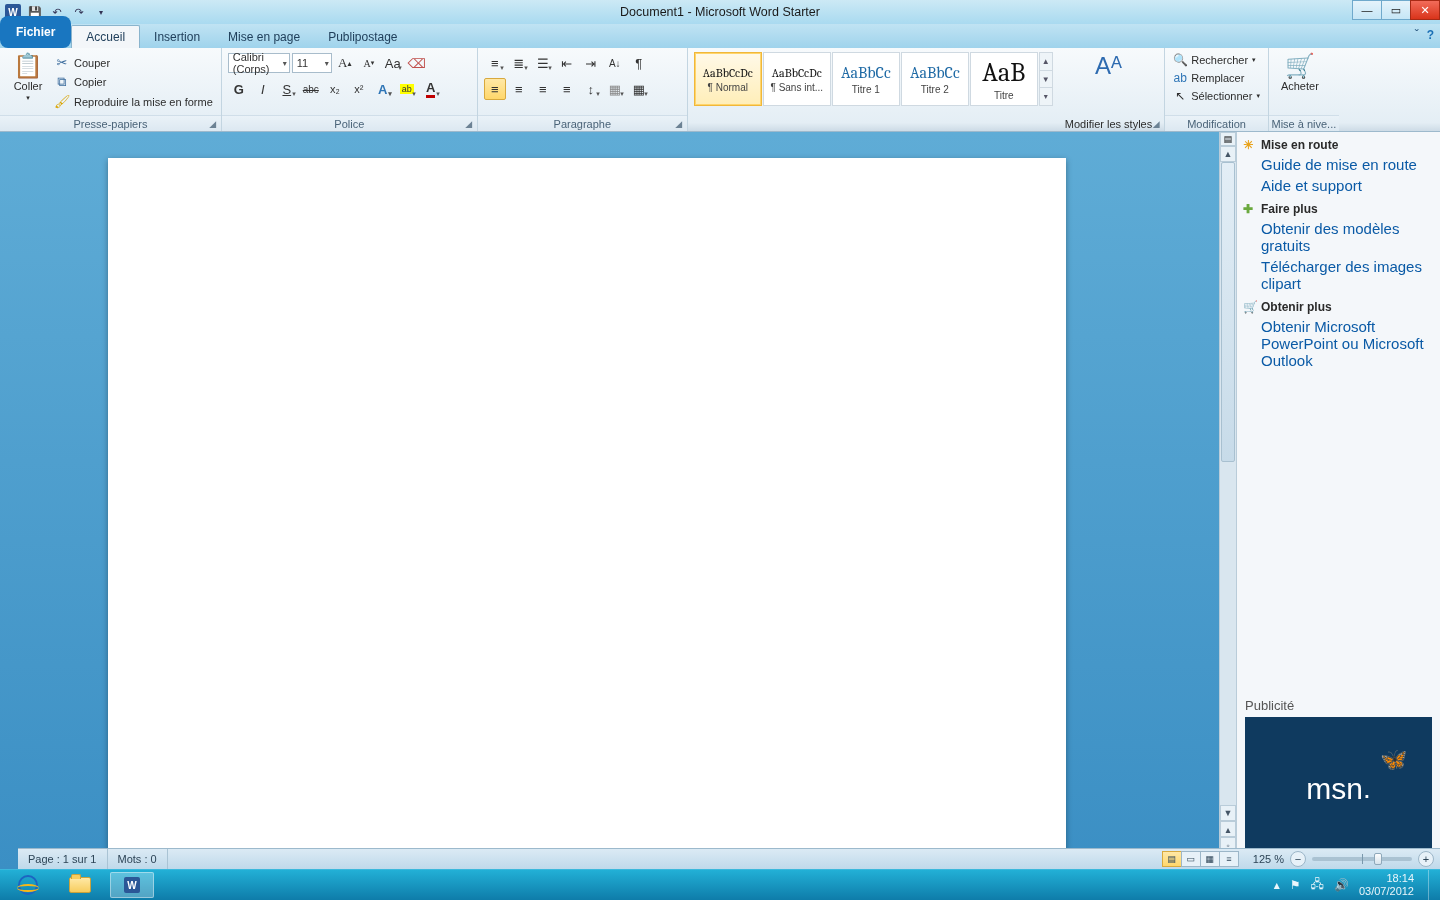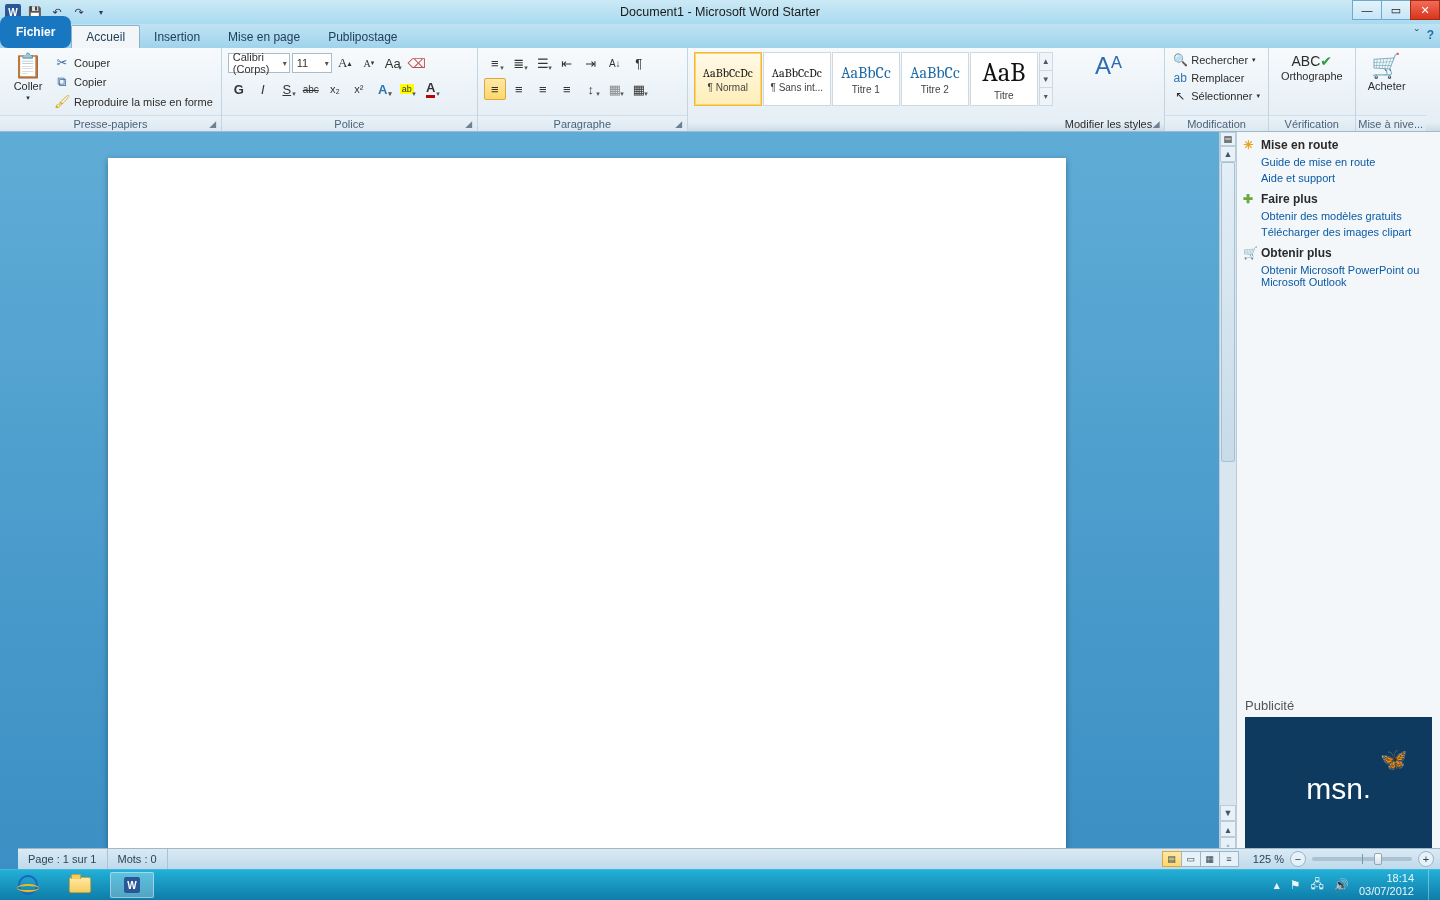--- a/index.html
+++ b/index.html
@@ -64,21 +64,21 @@
 .vscroll .arrow { height:16px; background:#e8f1f7; border:1px solid #b9ccd9; font-size:9px; display:flex;align-items:center;justify-content:center; cursor:pointer; color:#456;}
 .vscroll .track { flex:1; position:relative;}
 .vscroll .thumb { position:absolute; top:0; left:1px; right:1px; height:300px; background:linear-gradient(#e3eef6,#c7dbe9); border:1px solid #a8c0d0; border-radius:2px;}
 .vscroll .nav-btn { height:16px; border:1px solid #b9ccd9; background:#e8f1f7; font-size:10px; display:flex;align-items:center;justify-content:center; cursor:pointer; color:#456;}
 .toggle-btn { height:14px; border:1px solid #b9ccd9; background:#e8f1f7; font-size:9px; display:flex;align-items:center;justify-content:center; cursor:pointer;}
 
 
 .sidepanel { width:204px; background:#f4f7fa; border-left:1px solid #b9ccd9; font-size:11.5px; color:#333; display:flex; flex-direction:column;}
 .sp-section-title { font-weight:bold; color:#2a2a2a; padding:6px 6px 2px 24px; position:relative; font-size:12px;}
 .sp-section-title .ic { position:absolute; left:6px; top:6px; font-size:12px;}
-.sp-link { color:#0a5aa6; padding:2px 6px 2px 24px; cursor:pointer; font-size:11px;}
+.sp-link { color:#0a5aa6; padding:2px 6px 2px 24px; cursor:pointer; font-size:15px;}
 .sp-ad-label { color:#555; padding:6px 8px 4px; font-size:13px;}
 .sp-ad { margin:0 8px 8px; height:144px; background:#0f3a5f; display:flex; align-items:center; justify-content:center; color:#fff; font-size:30px; font-weight:300; font-family:"Segoe UI Light","Segoe UI"; position:relative;}
 .sp-ad .bfly { position:absolute; right:24px; top:30px; font-size:22px;}
 .sp-spacer { flex:1;} 
 .status { position:absolute; left:18px; right:0; bottom:31px; height:21px; background:linear-gradient(#dbeaf4,#bfd9ea); border-top:1px solid #9cb9cc; display:flex; align-items:center; font-size:11px; color:#2d4456; }
 .status .cell { padding:0 10px; border-right:1px solid #a9c3d4; height:100%; display:flex; align-items:center;}
 .status .spacer { flex:1;}
 .status .viewbtn { width:20px; height:16px; border:1px solid #9cb6c8; background:#e7f1f8; margin-left:-1px; display:flex;align-items:center;justify-content:center; font-size:9px; cursor:pointer;}
 .status .viewbtn.active { background:linear-gradient(#ffe8a6,#ffd76b); border-color:#d8a93e;}
 .zoom-slider { width:100px; height:4px; background:#aac2d2; position:relative; margin:0 6px; border-radius:2px;}
@@ -277,29 +277,20 @@
         </div>
       <div class="edit-row">
           <span class="ic">↖</span>
           <span>Sélectionner</span> 
           <span style="font-size:7px;">▾</span>
         </div>
     </div>
     <div class="group-label">Modification</div>
   </div>
 
-  <div class="group" style="min-width:78px;">
-    <div class="group-body">
-      <div class="big-btn">
-        <span class="ic" style="font-size:14px;">ABC<span style="color:#2e9a3e;">✔</span></span>
-        <span>Orthographe</span>
-      </div>
-    </div>
-    <div class="group-label">Vérification</div>
-  </div>
 
   <div class="group" style="min-width:70px;border-right:none;">
     <div class="group-body">
       <div class="big-btn">
         <span class="ic">🛒</span>
         <span>Acheter</span>
       </div>
     </div>
     <div class="group-label">Mise à nive...</div>
   </div>

